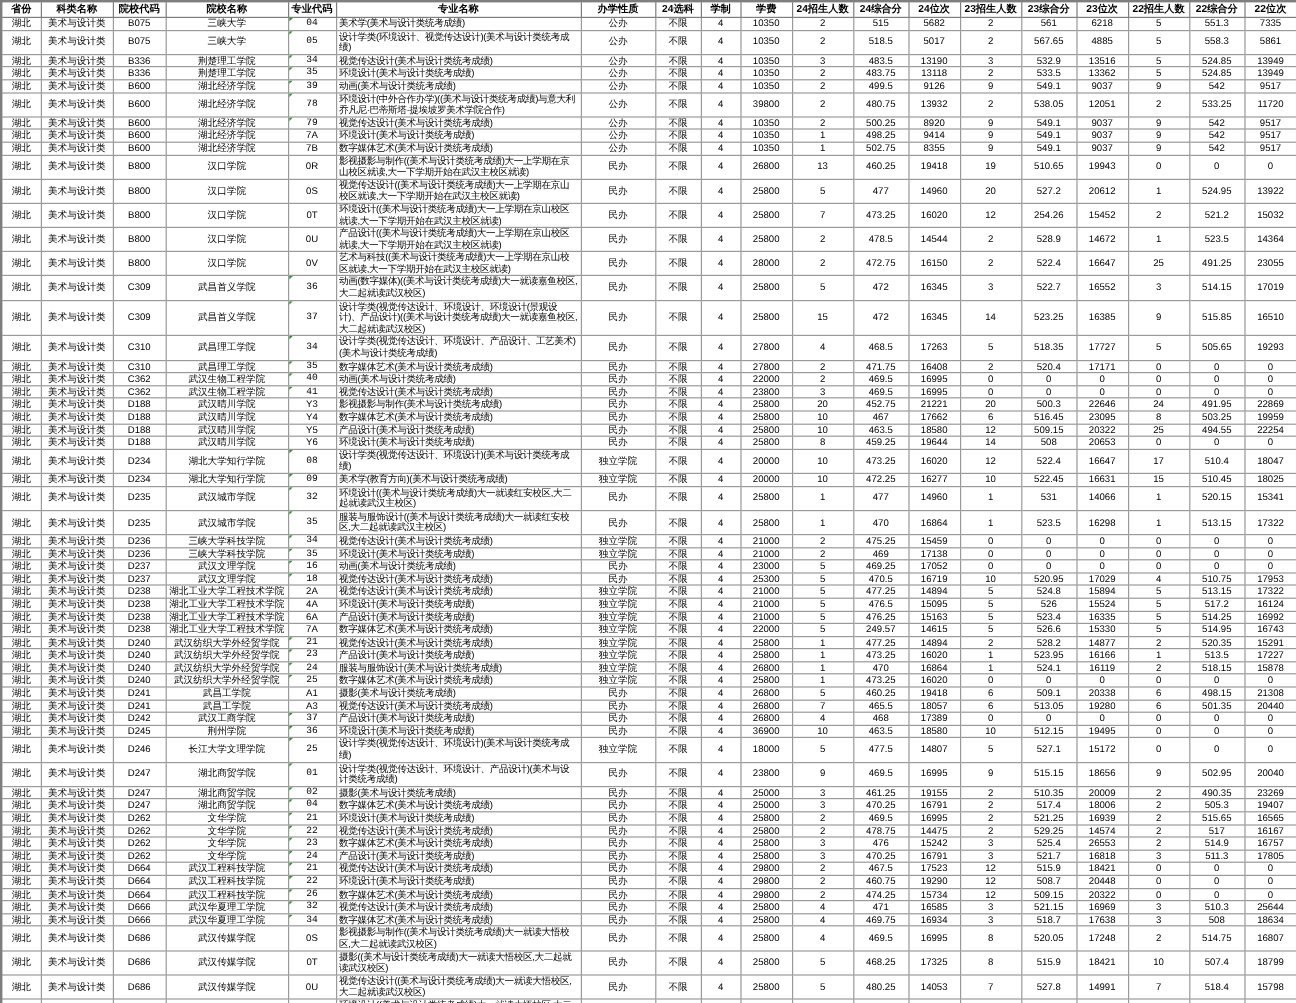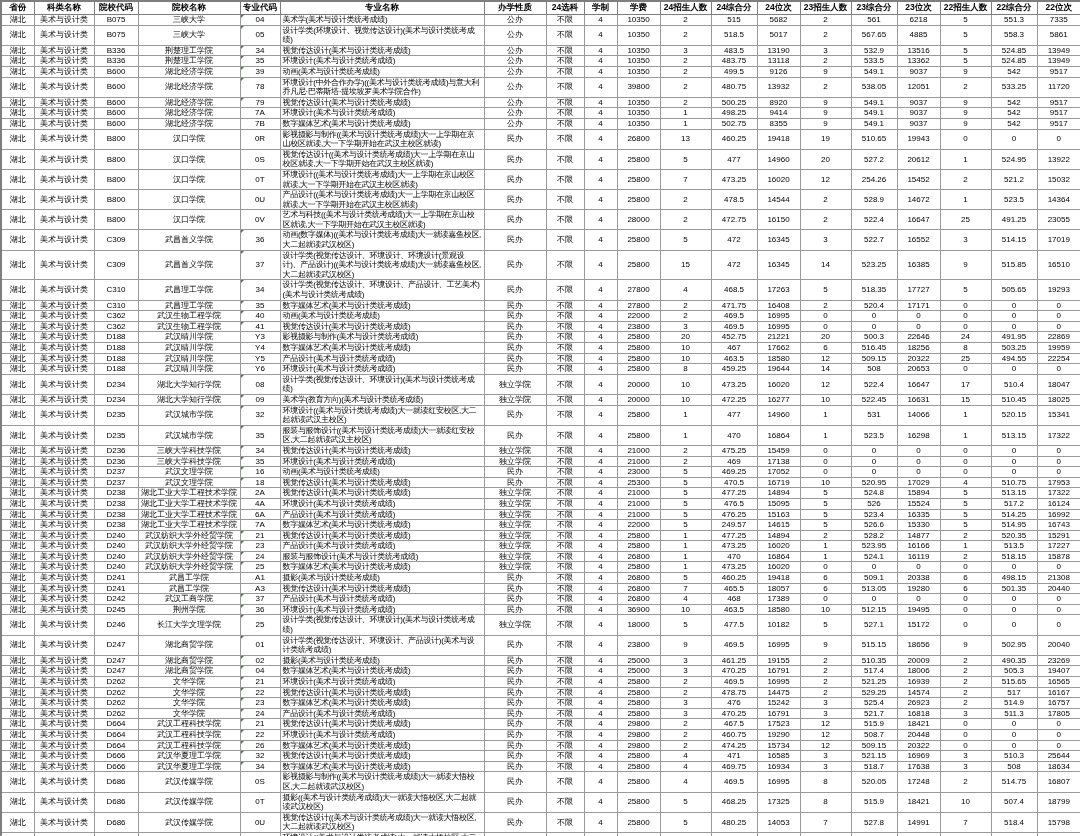--- a/index.html
+++ b/index.html
@@ -30,21 +30,21 @@
     font-size:8.5px;
     height:12px;
     border:1px solid #7e7e7e;
     background:#fff;
   }
   td.name{
     text-align:left;
     padding:0 2px;
     letter-spacing:-0.3px;
   }
-  td.mk{position:relative;}
+  td.mk{position:relative;font-family:Liberation Mono, monospace;}
   td.mk::before{
     content:"";
     position:absolute;
     top:0;left:0;
     width:0;height:0;
     border-top:3px solid #2e8b2e;
     border-right:3px solid transparent;
   }
   table{border:2px solid #7e7e7e;}
 </style>
@@ -548,21 +548,21 @@
           <td class="name">数字媒体艺术(美术与设计类统考成绩)</td>
           <td>民办</td>
           <td>不限</td>
           <td>4</td>
           <td>25800</td>
           <td>10</td>
           <td>467</td>
           <td>17662</td>
           <td>6</td>
           <td>516.45</td>
-          <td>18256</td>
+          <td>23095</td>
           <td>8</td>
           <td>503.25</td>
           <td>19959</td>
         </tr>
         <tr>
           <td>湖北</td>
           <td>美术与设计类</td>
           <td>D188</td>
           <td>武汉晴川学院</td>
           <td>Y5</td>
@@ -1028,21 +1028,21 @@
           <td>D246</td>
           <td>长江大学文理学院</td>
           <td class="mk">25</td>
           <td class="name">设计学类(视觉传达设计、环境设计)(美术与设计类统考成绩)</td>
           <td>独立学院</td>
           <td>不限</td>
           <td>4</td>
           <td>18000</td>
           <td>5</td>
           <td>477.5</td>
-          <td>10182</td>
+          <td>14807</td>
           <td>5</td>
           <td>527.1</td>
           <td>15172</td>
           <td>0</td>
           <td>0</td>
           <td>0</td>
         </tr>
         <tr>
           <td>湖北</td>
           <td>美术与设计类</td>
@@ -1157,21 +1157,21 @@
           <td class="name">数字媒体艺术(美术与设计类统考成绩)</td>
           <td>民办</td>
           <td>不限</td>
           <td>4</td>
           <td>25800</td>
           <td>3</td>
           <td>476</td>
           <td>15242</td>
           <td>3</td>
           <td>525.4</td>
-          <td>26923</td>
+          <td>26553</td>
           <td>2</td>
           <td>514.9</td>
           <td>16757</td>
         </tr>
         <tr>
           <td>湖北</td>
           <td>美术与设计类</td>
           <td>D262</td>
           <td>文华学院</td>
           <td class="mk">24</td>

